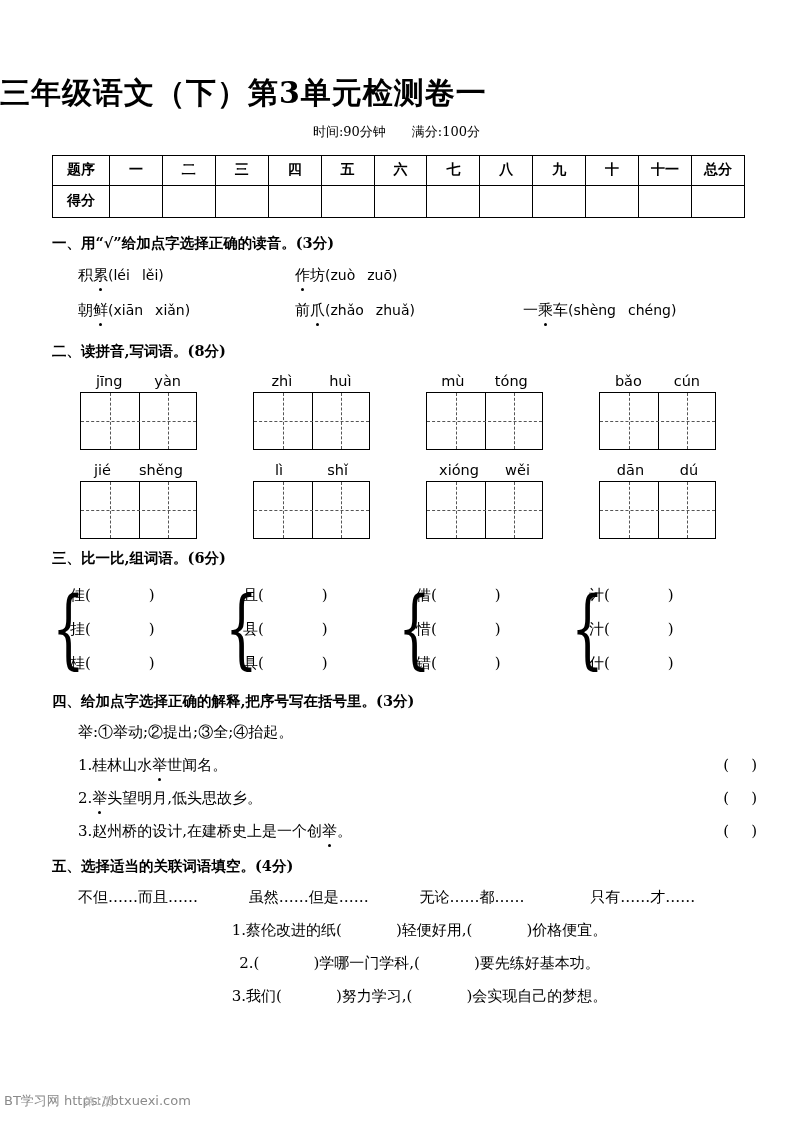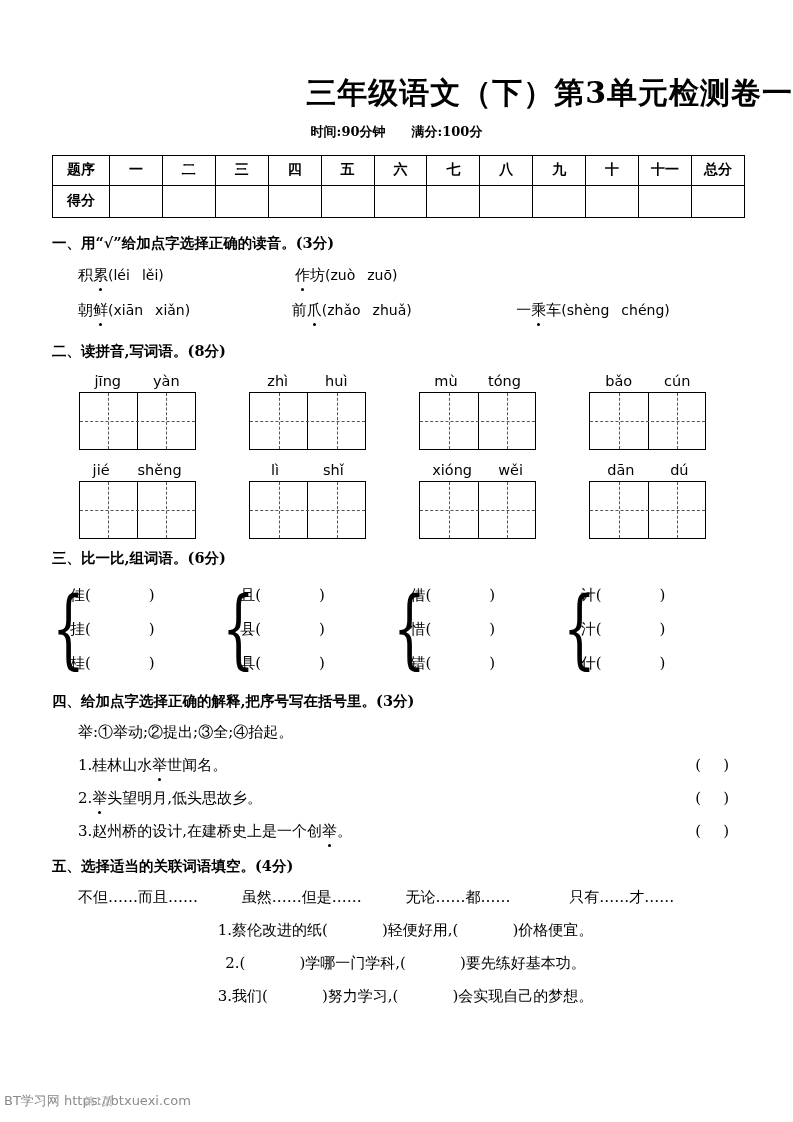--- a/index.html
+++ b/index.html
@@ -19,34 +19,34 @@
   .page {
     position: relative;
     width: 793px;
     height: 1122px;
     box-sizing: border-box;
     padding: 0;
   }
 
   
   .title {
-    text-align: right;
+    text-align: left;
     font-family: "DejaVu Serif", "Liberation Serif", serif;
     font-size: 30px;
     font-weight: 700;
     letter-spacing: 1px;
     margin: 0;
     padding-top: 76px;
     line-height: 1.15;
   }
   .subtitle {
     text-align: center;
     font-family: "DejaVu Serif", "Liberation Serif", serif;
     font-size: 13px;
-    font-weight: 700;
+    font-weight: 400;
     margin: 0;
     padding-top: 12px;
   }
   .subtitle .gap { display: inline-block; width: 26px; }
 
   
   .score-table-wrap {
     padding: 14px 48px 0 52px;
   }
   table.score-table {
@@ -64,21 +64,21 @@
     font-weight: 700;
   }
   table.score-table td.rowhead {
     width: 54px;
   }
   table.score-table tr.blank td {
     height: 29px;
   }
 
   
-  .section { padding: 0 60px 0 52px; }
+  .section { padding: 0 32px 0 52px; }
   .sec-head {
     font-family: "DejaVu Serif", "Liberation Serif", serif;
     font-size: 14.5px;
     font-weight: 700;
     letter-spacing: 0px;
     margin: 0;
     white-space: nowrap;
   }
 
   

